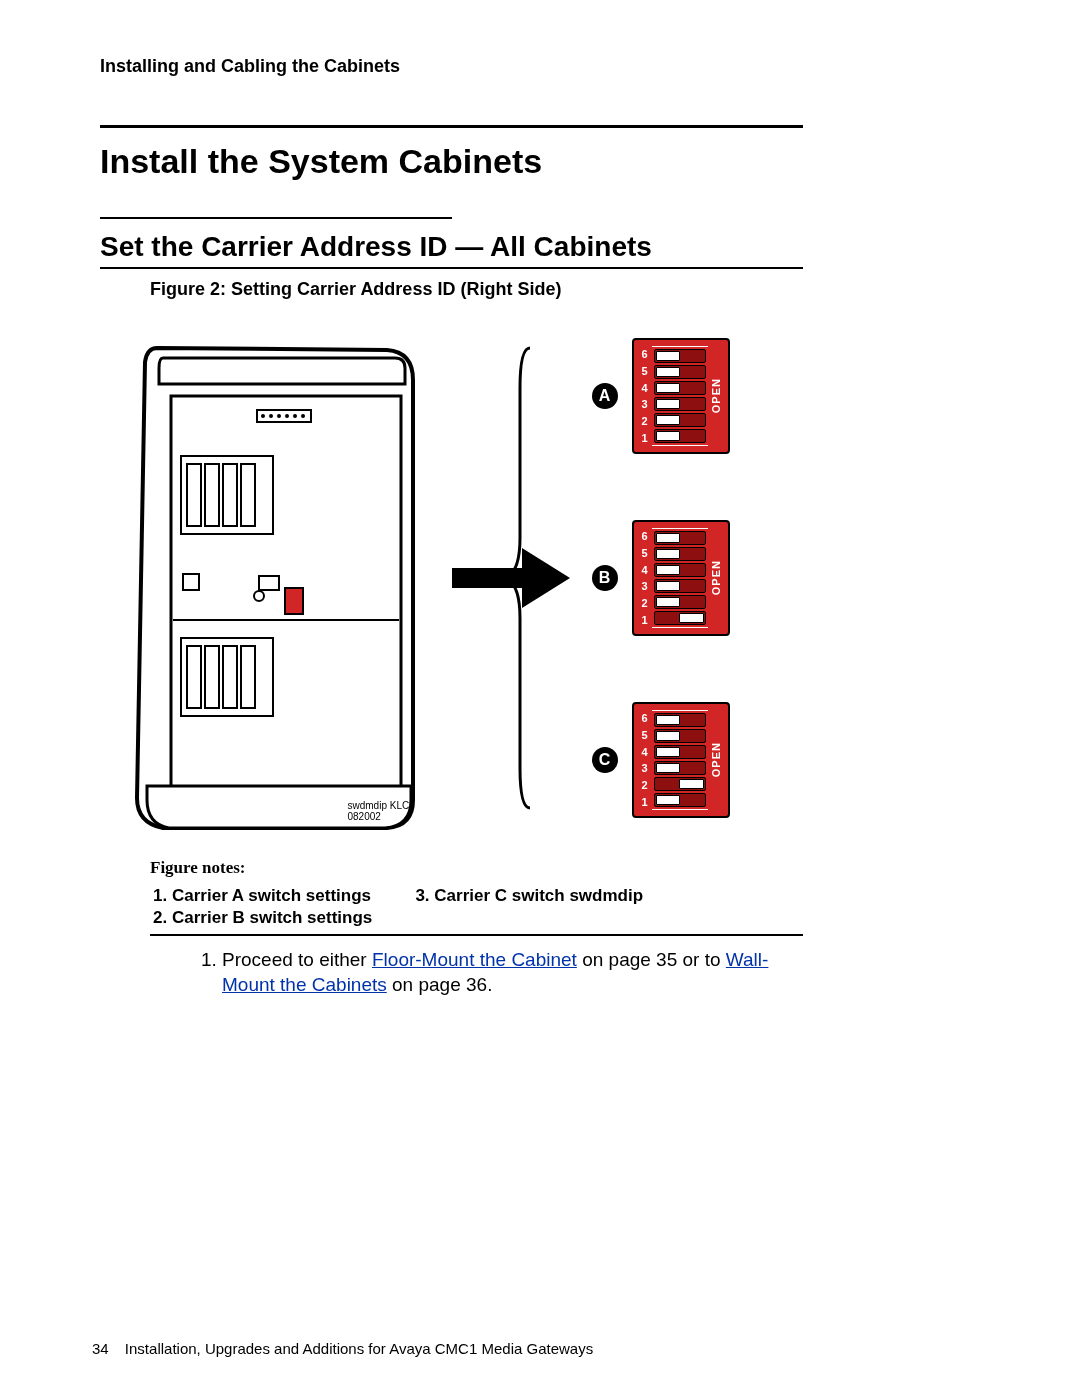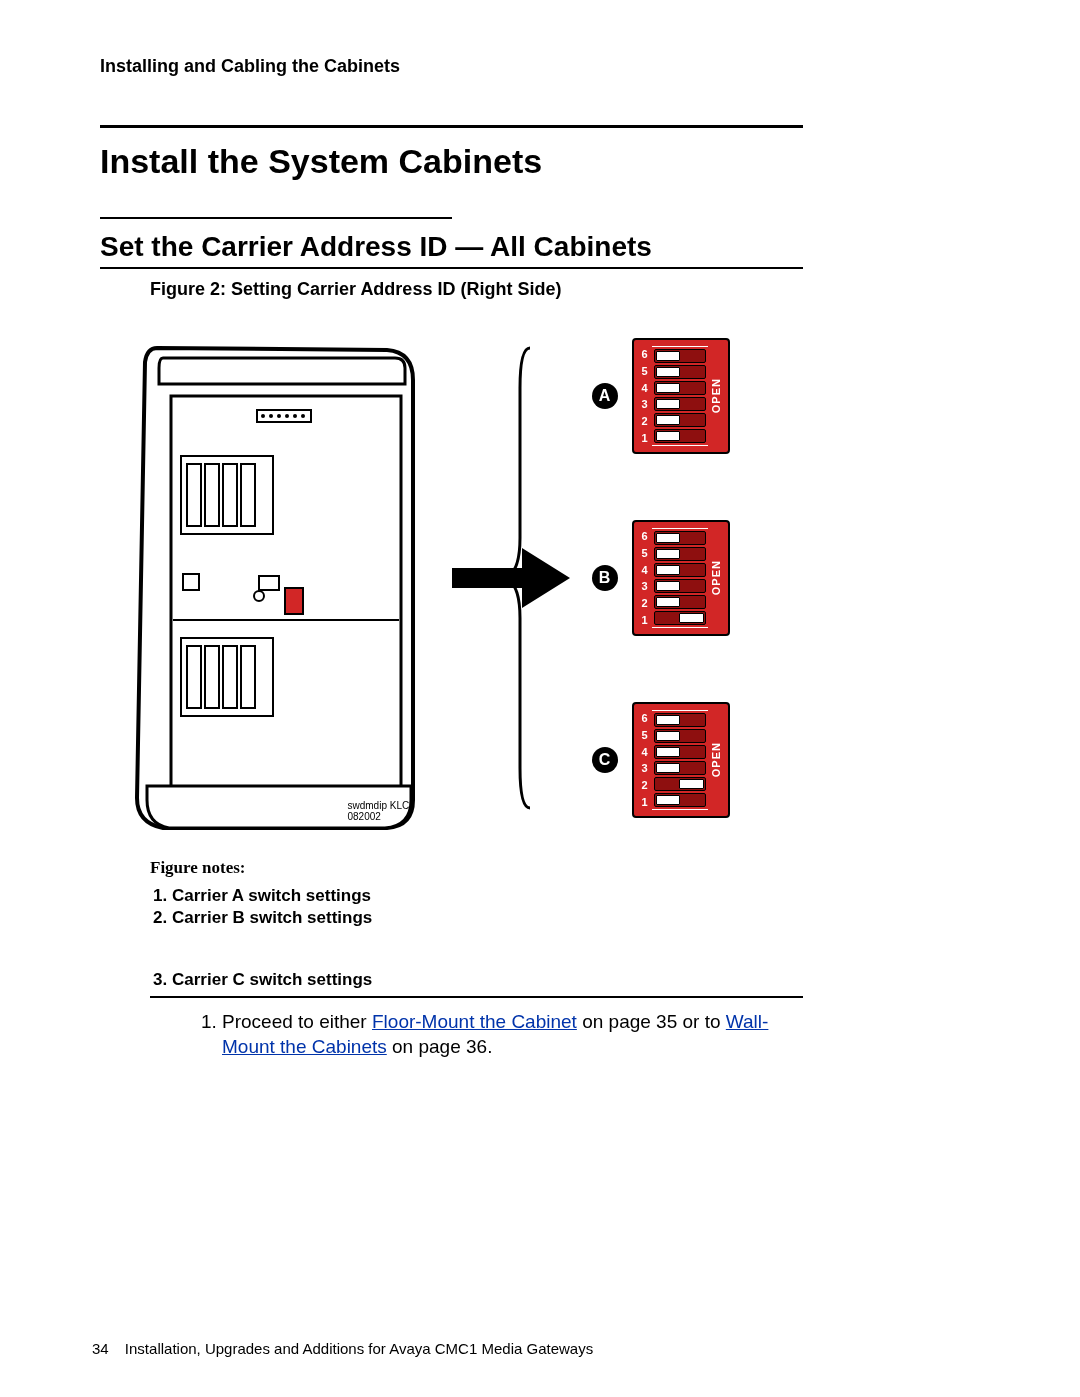--- a/index.html
+++ b/index.html
@@ -188,21 +188,21 @@
   }
 
   .fig-notes-head {
     font-size: 17px;
     font-weight: bold;
     margin: 20px 0 8px 50px;
     font-family: Liberation Serif, serif;
   }
   .fig-notes-cols {
     display: flex;
-    flex-direction: column;
+    flex-direction: row;
     margin: 0 0 4px 50px;
     gap: 40px;
   }
   .fig-notes-cols ol {
     margin: 0;
     padding-left: 22px;
     font-size: 17px;
     font-weight: bold;
   }
   .fig-notes-cols ol li { margin-bottom: 2px; }
@@ -415,21 +415,21 @@
 
   </div>
 
   <div class="fig-notes-head">Figure notes:</div>
   <div class="fig-notes-cols">
     <ol id="fn-col1">
         <li>Carrier A switch settings</li>
         <li>Carrier B switch settings</li>
       </ol>
     <ol id="fn-col2" start="3">
-        <li>Carrier C switch settings</li>
+        <li>Carrier C switch swdmdip</li>
       </ol>
   </div>
   <hr class="hr-thin" style="margin-left:50px;">
 
   <ol class="body-list">
     <li>
       <span>Proceed to either </span><a href="#">Floor-Mount the Cabinet</a><span> on page 35 or to </span><a href="#">Wall-Mount the Cabinets</a><span> on page 36.</span>
     </li>
   </ol>
 

